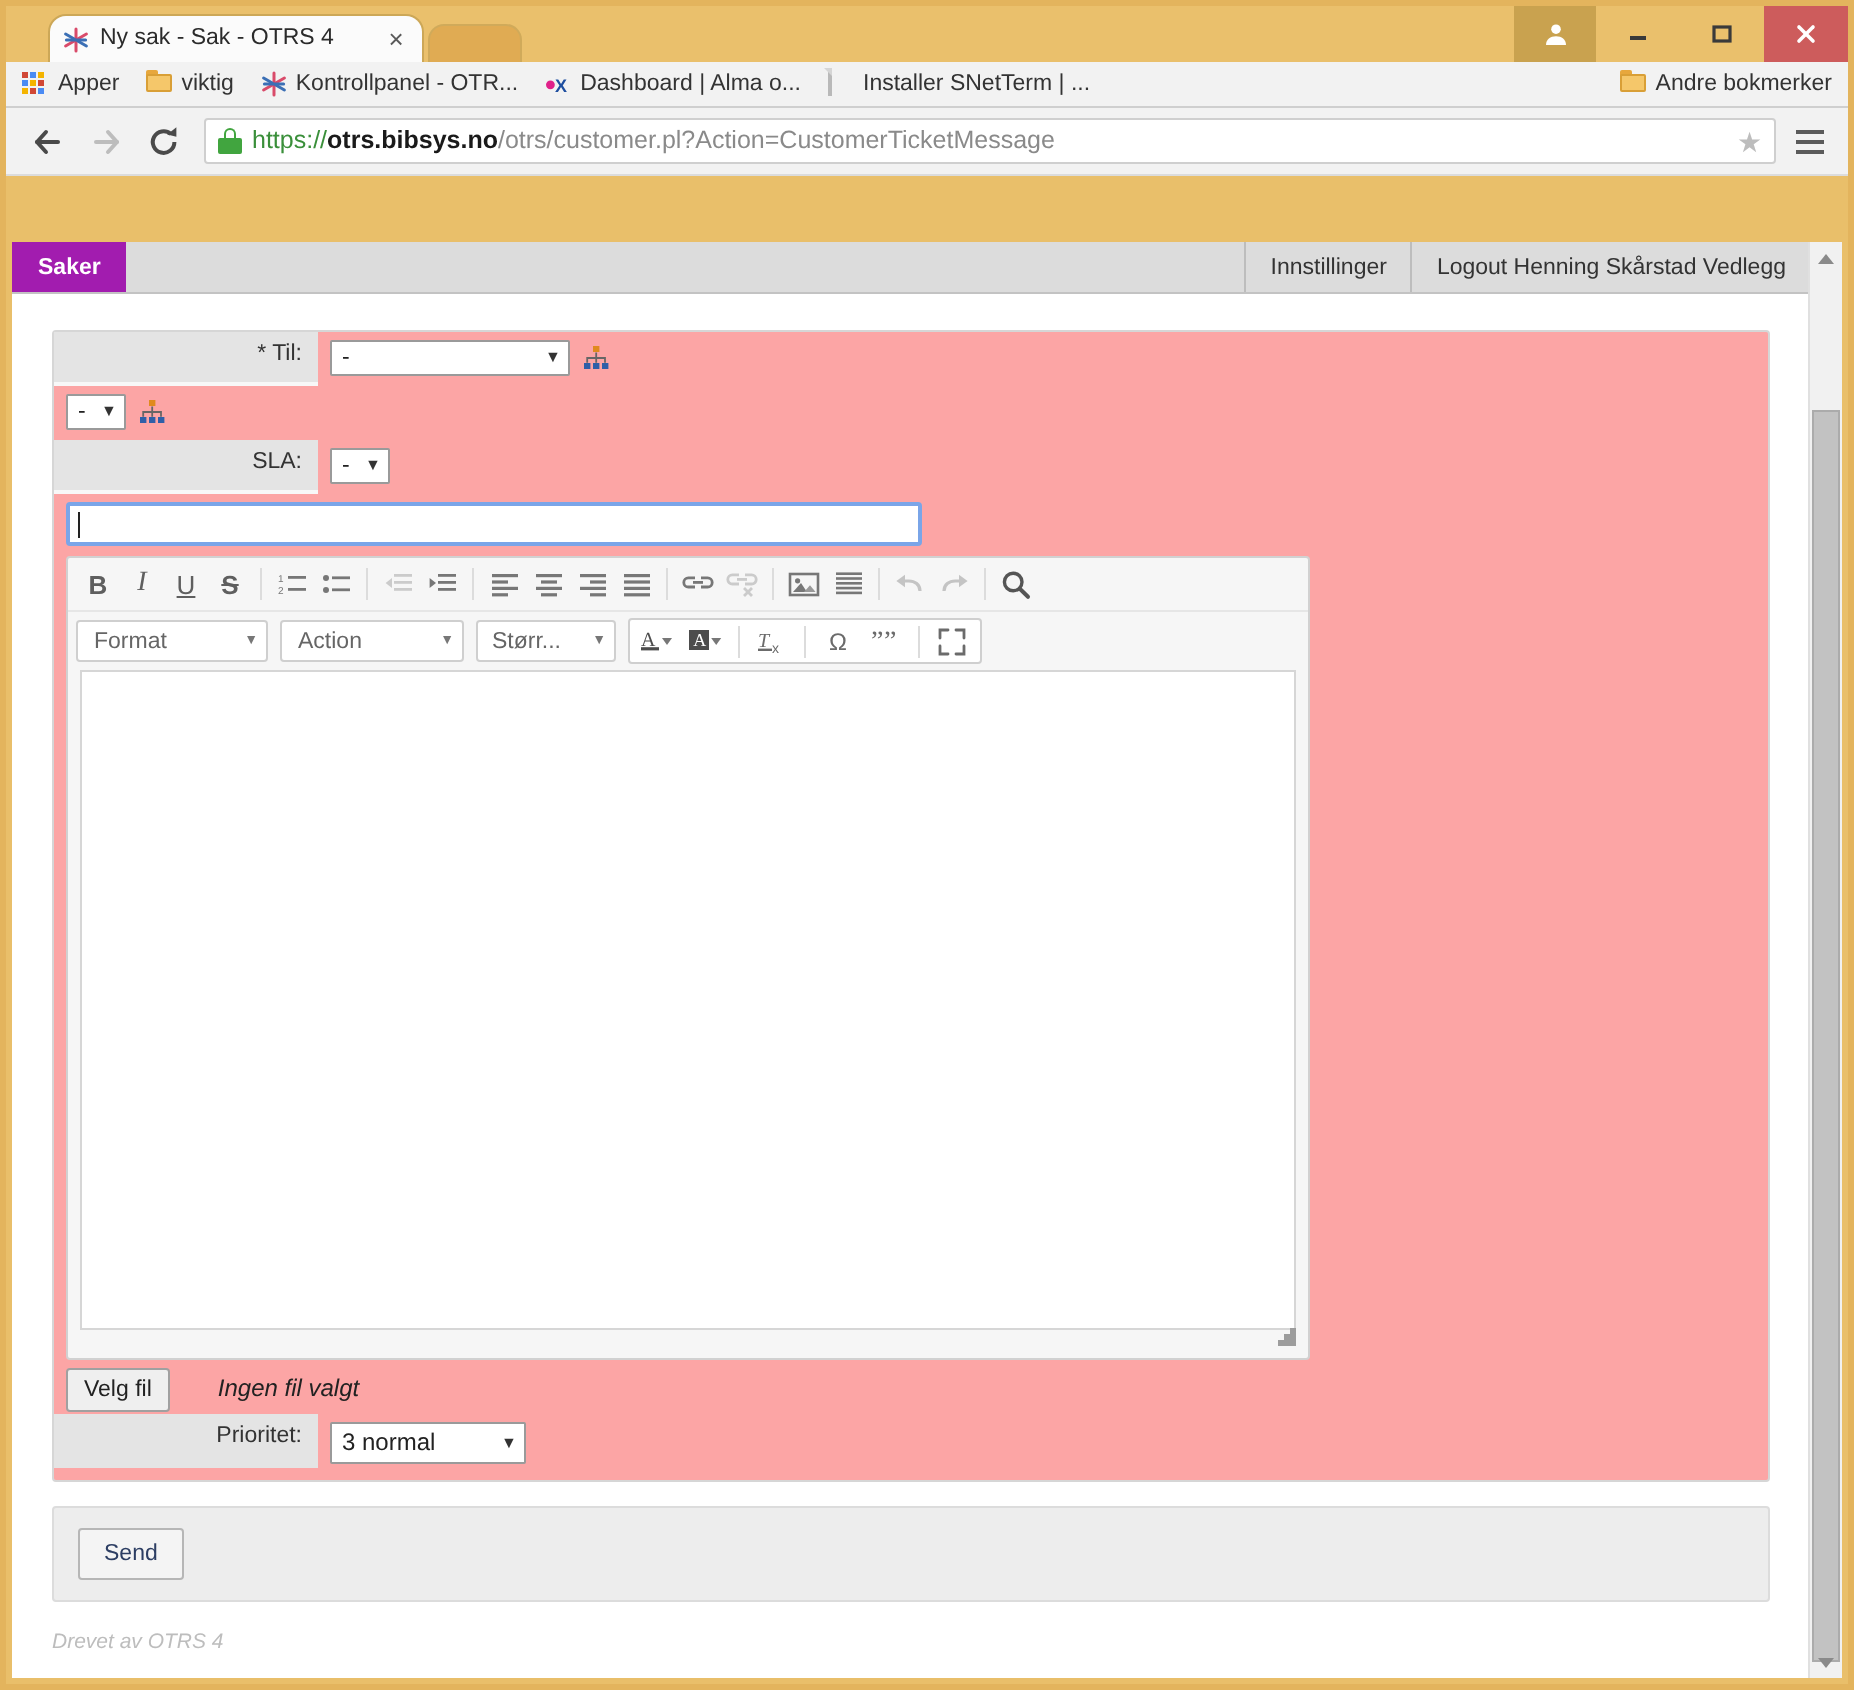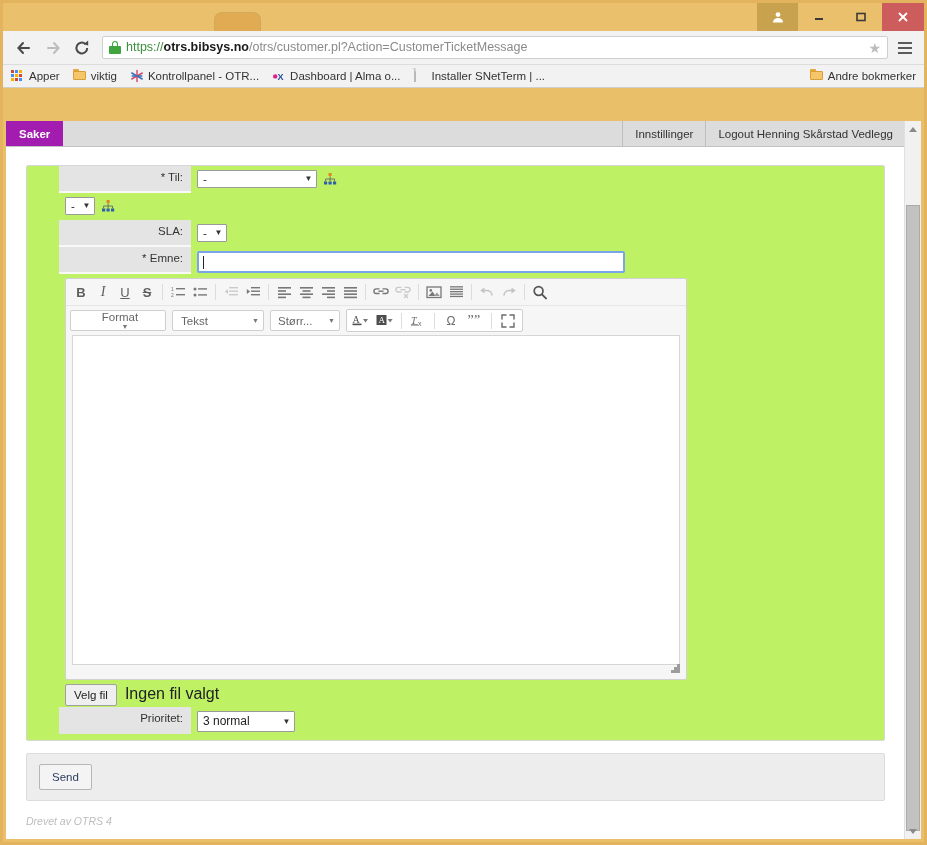--- a/index.html
+++ b/index.html
@@ -101,23 +101,22 @@
     font-weight:bold;font-size:11.5px;
   }
   #navspacer{flex:1;}
   .navlink{
     display:flex;align-items:center;padding:0 12px;color:#333;
     border-left:1px solid #bdbdbd;
   }
   
   #content{padding:18px 20px 0 20px;}
   #formbox{
-    border:1px solid #d6d6d6;background:#bef264;
+    border:1px solid #d6d6d6;background:#fca5a5;
     border-radius:2px;
-    padding-left:32px;
   }
   .row{display:flex;align-items:flex-start;min-height:27px;}
   .lbl{
     width:132px;flex:0 0 132px;background:#e4e4e4;
     border-bottom:2px solid #f8f8f8;
     font-size:11.5px;color:#333;text-align:right;
     padding:5px 8px 5px 0;box-sizing:border-box;min-height:27px;
   }
   .fld{padding:4px 0 0 6px;flex:1;display:flex;align-items:flex-start;}
   
@@ -158,21 +157,21 @@
   .tb.strong{color:#5f5f5f;}
   .tb.dim{color:#c4c4c4;}
   .tbsep{width:1px;height:16px;background:#dcdcdc;margin:0 4px;}
   .tbdd{
     height:21px;border:1px solid #cfcfcf;background:#fff;border-radius:2px;
     display:inline-flex;align-items:center;font-size:11.5px;color:#666;
     padding:0 4px 0 8px;box-sizing:border-box;margin-right:6px;
   }
   .tbdd .t{flex:1;white-space:nowrap;}
   .tbdd .c{font-size:7px;color:#777;margin-left:10px;}
-  .tbdd.fmt{width:96px;flex-direction:column;}
+  .tbdd.fmt{width:96px;}
   .tbdd.skrift{width:92px;}
   .tbdd.storr{width:70px;padding-left:7px;}
   .tbdd.storr .c{margin-left:4px;}
   .tbgrp{
     height:23px;border:1px solid #cfcfcf;background:#fff;border-radius:2px;
     display:inline-flex;align-items:center;padding:0 2px;box-sizing:border-box;
   }
   .tbsmall{width:24px;height:19px;display:flex;align-items:center;justify-content:center;color:#6b6b6b;font-size:12px;}
   #editorbody{
     background:#fff;border:1px solid #d6d6d6;margin:0 6px;
@@ -181,21 +180,21 @@
   #editorfoot{height:14px;position:relative;}
   #grip{
     position:absolute;right:6px;top:-1px;width:9px;height:9px;
   }
   #grip span{position:absolute;background:#9d9d9d;}
   
   .filebtn{
     height:20px;border:1px solid #a0a0a0;background:#efefef;border-radius:2px;
     font-size:11.5px;color:#222;padding:0 8px;display:inline-flex;align-items:center;
   }
-  .filetxt{font-size:16px;color:#222;margin-left:8px;line-height:20px;}
+  .filetxt{font-size:12px;color:#222;margin-left:24px;line-height:20px;font-style:italic;}
   
   #sendbar{
     margin-top:12px;background:#ededed;border:1px solid #dcdcdc;border-radius:2px;
     padding:10px 12px;
   }
   #sendbtn{
     height:24px;border:1px solid #b6b6b6;background:#f4f4f4;border-radius:2px;
     font-size:11.5px;color:#2d3e63;padding:0 12px;display:inline-flex;align-items:center;
   }
   #pagefoot{
@@ -215,20 +214,34 @@
   .tri{width:0;height:0;}
   .tri.up{border-left:4px solid transparent;border-right:4px solid transparent;border-bottom:5px solid #8a8a8a;}
   .tri.down{border-left:4px solid transparent;border-right:4px solid transparent;border-top:5px solid #8a8a8a;}
 </style>
 </head>
 <body>
 
 <div id="window">
 
   <div id="tabstrip">
+    <div class="tab">
+      <span class="tab-favicon">
+        <svg width="14" height="14" viewBox="0 0 14 14">
+          <g stroke-width="1.5" stroke-linecap="round">
+            <line x1="7" y1="1.5" x2="7" y2="12.5" stroke="#d94b6a"></line>
+            <line x1="1.8" y1="4" x2="12.2" y2="10" stroke="#3b6fb5"></line>
+            <line x1="12.2" y1="4" x2="1.8" y2="10" stroke="#d94b6a"></line>
+            <line x1="2.2" y1="7" x2="11.8" y2="7" stroke="#3b6fb5"></line>
+          </g>
+        </svg>
+      </span>
+      <span class="tab-title">Ny sak - Sak - OTRS 4</span>
+      <span class="tab-close">×</span>
+    </div>
     <div class="tab-ghost"></div>
 
     <div id="winbtns">
       <div class="wb profile">
         <svg width="14" height="14" viewBox="0 0 14 14">
             <circle cx="7" cy="4.6" r="2.4" fill="#fff"></circle>
             <path d="M2 12.5c0-2.8 2.2-4.4 5-4.4s5 1.6 5 4.4z" fill="#fff"></path>
           </svg>
       </div>
       <div class="wb">
@@ -245,64 +258,20 @@
         <svg width="14" height="14" viewBox="0 0 14 14">
             <g stroke="#fff" stroke-width="1.8" stroke-linecap="round">
               <line x1="3.5" y1="3.5" x2="10.5" y2="10.5"></line>
               <line x1="10.5" y1="3.5" x2="3.5" y2="10.5"></line>
             </g>
           </svg>
       </div>
     </div>
   </div>
 
-  <div id="navbar">
-    <div class="navbtn">
-      <svg width="18" height="18" viewBox="0 0 18 18">
-          <g stroke="#4a4a4a" stroke-width="2" fill="none" stroke-linecap="round" stroke-linejoin="round">
-            <line x1="3.5" y1="9" x2="14" y2="9"></line>
-            <polyline points="8,4 3.5,9 8,14"></polyline>
-          </g>
-        </svg>
-    </div>
-    <div class="navbtn">
-      <svg width="18" height="18" viewBox="0 0 18 18">
-          <g stroke="#bdbdbd" stroke-width="2" fill="none" stroke-linecap="round" stroke-linejoin="round">
-            <line x1="4" y1="9" x2="14.5" y2="9"></line>
-            <polyline points="10,4 14.5,9 10,14"></polyline>
-          </g>
-        </svg>
-    </div>
-    <div class="navbtn">
-      <svg width="18" height="18" viewBox="0 0 18 18">
-          <g fill="none" stroke="#4a4a4a" stroke-width="2">
-            <path d="M14.2 9a5.4 5.4 0 1 1-1.8-4"></path>
-          </g>
-          <polygon points="15.2,1.6 15.2,6.4 10.6,5.2" fill="#4a4a4a"></polygon>
-        </svg>
-    </div>
-
-    <div id="omnibox">
-      <span class="lock">
-        <span class="shackle"></span>
-          <span class="body"></span>
-      </span>
-      <span id="urltext">
-        <span class="scheme">https://</span><span class="host">otrs.bibsys.no</span><span class="path">/otrs/customer.pl?Action=CustomerTicketMessage</span>
-      </span>
-      <span class="star">★</span>
-    </div>
-
-    <div id="menubtn">
-        <i></i>
-        <i></i>
-        <i></i>
-      </div>
-  </div>
-
   <div id="bookmarks">
 
     <div class="bm">
       <span class="bm-ico">
         <span class="apps-grid">
           <span style="background:#d14836"></span>
             <span style="background:#4a8bf4"></span>
             <span style="background:#f4b400"></span>
           <span style="background:#4a8bf4"></span>
             <span style="background:#f4b400"></span>
@@ -350,20 +319,64 @@
       <span class="bm-ico"><span class="pageico"></span></span>
       <span class="bm-label">Installer SNetTerm | ...</span>
     </div>
 
     <div class="bm right">
       <span class="bm-ico">
         <span class="folder"><span class="tabf"></span><span class="bodyf"></span></span>
       </span>
       <span class="bm-label">Andre bokmerker</span>
     </div>
+  </div>
+
+  <div id="navbar">
+    <div class="navbtn">
+      <svg width="18" height="18" viewBox="0 0 18 18">
+          <g stroke="#4a4a4a" stroke-width="2" fill="none" stroke-linecap="round" stroke-linejoin="round">
+            <line x1="3.5" y1="9" x2="14" y2="9"></line>
+            <polyline points="8,4 3.5,9 8,14"></polyline>
+          </g>
+        </svg>
+    </div>
+    <div class="navbtn">
+      <svg width="18" height="18" viewBox="0 0 18 18">
+          <g stroke="#bdbdbd" stroke-width="2" fill="none" stroke-linecap="round" stroke-linejoin="round">
+            <line x1="4" y1="9" x2="14.5" y2="9"></line>
+            <polyline points="10,4 14.5,9 10,14"></polyline>
+          </g>
+        </svg>
+    </div>
+    <div class="navbtn">
+      <svg width="18" height="18" viewBox="0 0 18 18">
+          <g fill="none" stroke="#4a4a4a" stroke-width="2">
+            <path d="M14.2 9a5.4 5.4 0 1 1-1.8-4"></path>
+          </g>
+          <polygon points="15.2,1.6 15.2,6.4 10.6,5.2" fill="#4a4a4a"></polygon>
+        </svg>
+    </div>
+
+    <div id="omnibox">
+      <span class="lock">
+        <span class="shackle"></span>
+          <span class="body"></span>
+      </span>
+      <span id="urltext">
+        <span class="scheme">https://</span><span class="host">otrs.bibsys.no</span><span class="path">/otrs/customer.pl?Action=CustomerTicketMessage</span>
+      </span>
+      <span class="star">★</span>
+    </div>
+
+    <div id="menubtn">
+        <i></i>
+        <i></i>
+        <i></i>
+      </div>
   </div>
 
   <div id="viewport">
     <div id="page">
 
       <div id="otrsnav">
         <div id="navSaker">Saker</div>
         <div id="navspacer"></div>
         <div class="navlink">Innstillinger</div>
         <div class="navlink">Logout Henning Skårstad Vedlegg</div>
@@ -413,21 +426,20 @@
             <div class="lbl">SLA:</div>
             <div class="fld">
               <div class="sel narrow">
                 <span class="val">-</span>
                 <span class="arr">▼</span>
               </div>
             </div>
           </div>
 
           <div class="row">
-            <div class="lbl">* Emne:</div>
             <div class="fld">
               <div id="emneinput">
                 <span class="caret"></span>
               </div>
             </div>
           </div>
 
           <div class="row">
             <div class="fld">
               <div id="editorwrap">
@@ -591,21 +603,21 @@
                         </svg>
                     </div>
                   </div>
 
                   <div class="tbrow r2">
                     <div class="tbdd fmt">
                       <span class="t">Format</span>
                       <span class="c">▼</span>
                     </div>
                     <div class="tbdd skrift">
-                      <span class="t">Tekst</span>
+                      <span class="t">Action</span>
                       <span class="c">▼</span>
                     </div>
                     <div class="tbdd storr">
                       <span class="t">Størr...</span>
                       <span class="c">▼</span>
                     </div>
 
                     <div class="tbgrp">
                       <div class="tbsmall">
                         <svg width="18" height="16" viewBox="0 0 18 16">

